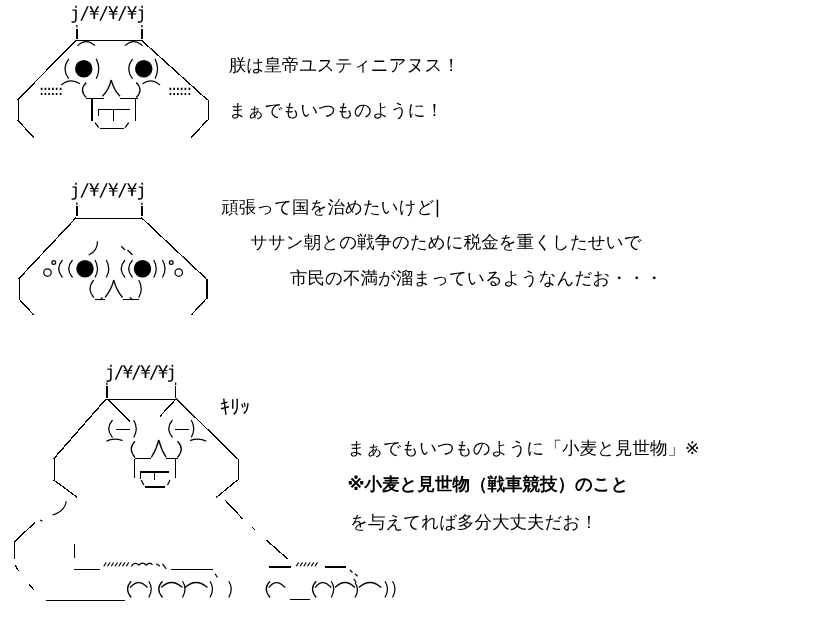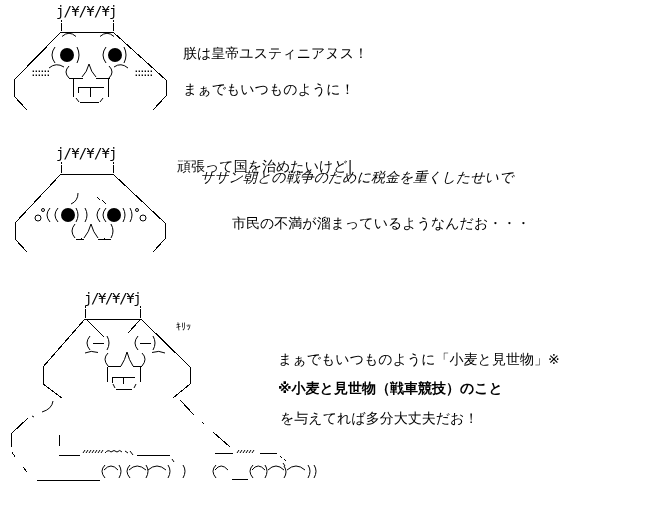--- a/index.html
+++ b/index.html
@@ -32,21 +32,21 @@
     position: absolute;
     font-family: "DejaVu Sans Mono", monospace;
     font-size: 11px;
     line-height: 11px;
     letter-spacing: -3.6px;
     white-space: nowrap;
   }
   .sfx {
     position: absolute;
     font-family: Liberation Serif, serif;
-    font-size: 10px;
+    font-size: 16px;
     line-height: 14px;
     white-space: nowrap;
   }
   .line {
     position: absolute;
     font-family: "DejaVu Sans", sans-serif;
     font-size: 14px;
     line-height: 15px;
     white-space: nowrap;
   }
@@ -235,21 +235,21 @@
   <span class="crown narrow" style="left:84px; top:291px;">j/¥/¥/¥j</span>
   <span class="sfx" style="left:176px; top:320px;">ｷﾘｯ</span>
 
   <div>
     <span class="line" style="left:183px; top:46px;">朕は皇帝ユスティニアヌス！</span>
     <span class="line" style="left:183px; top:82px;">まぁでもいつものように！</span>
   </div>
 
   <div>
     <span class="line" style="left:177px; top:159px;">頑張って国を治めたいけど|</span>
-    <span class="line" style="left:200px; top:170px;font-style:italic;">ササン朝との戦争のために税金を重くしたせいで</span>
+    <span class="line" style="left:200px; top:187px;">ササン朝との戦争のために税金を重くしたせいで</span>
     <span class="line" style="left:200px; top:216px;margin-left:32px;">市民の不満が溜まっているようなんだお・・・</span>
   </div>
 
   <div>
     <span class="line" style="left:278px; top:352px;">まぁでもいつものように「小麦と見世物」※</span>
     <span class="line" style="left:280px; top:367px;margin-top:44px;">を与えてれば多分大丈夫だお！</span>
     <span class="line" style="left:278px; top:381px;font-weight:bold;">※小麦と見世物（戦車競技）のこと</span>
   </div>
 
 </div>

